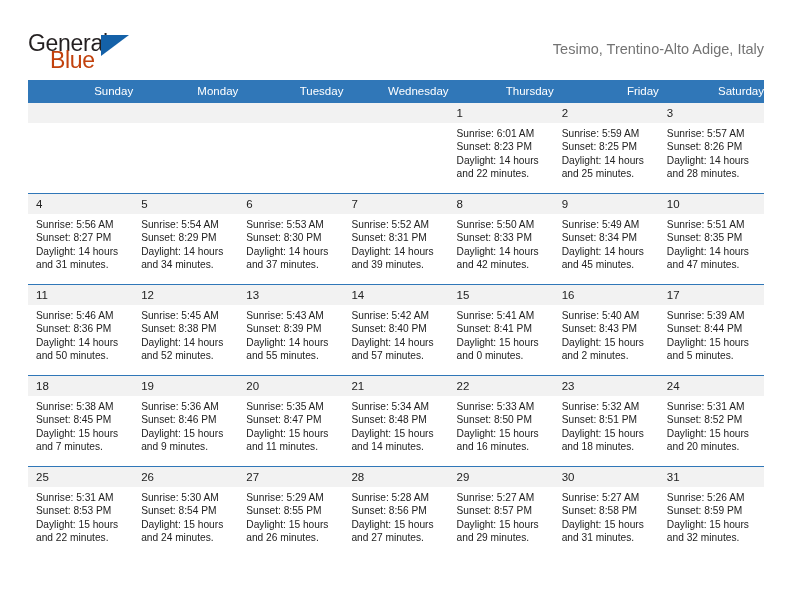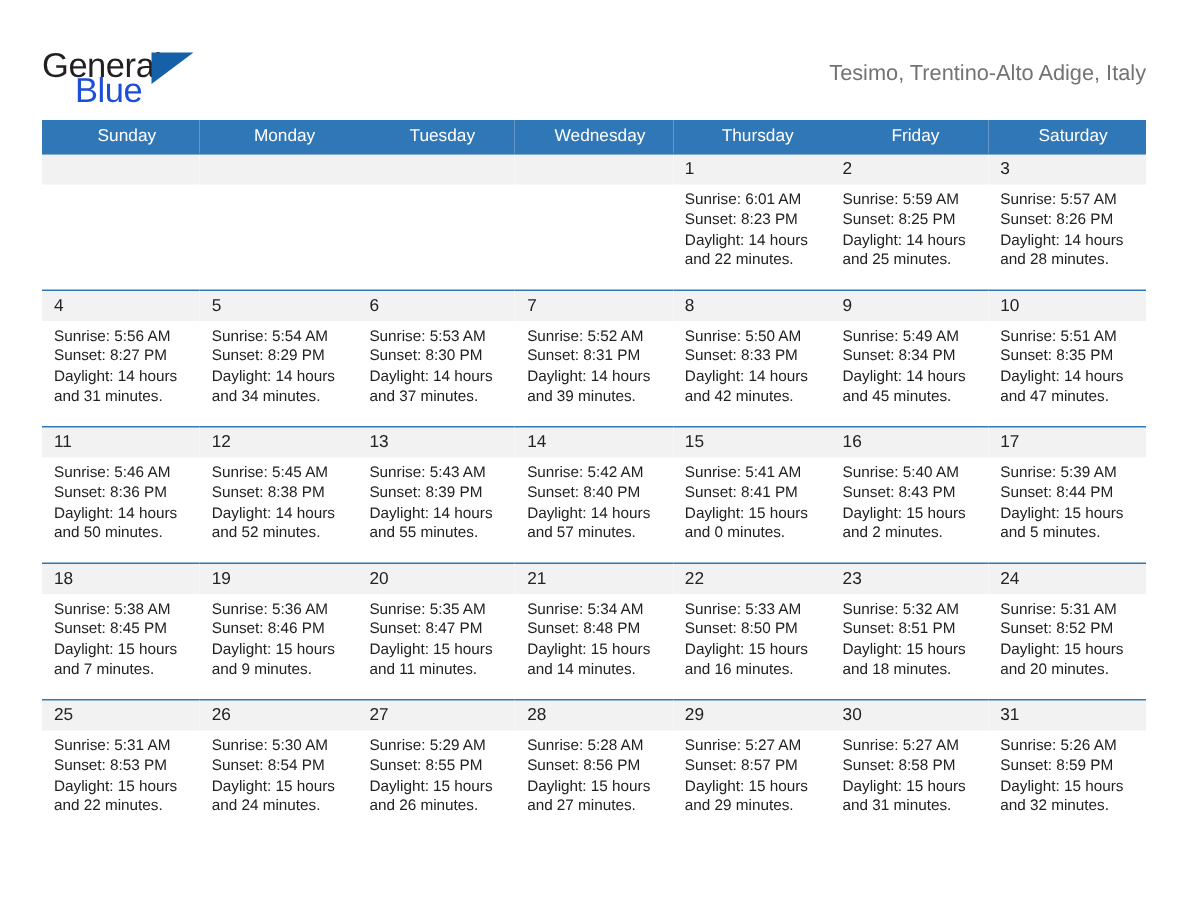--- a/index.html
+++ b/index.html
@@ -47,21 +47,21 @@
     letter-spacing: -0.3px;
     color: #231f20;
     font-family: "Liberation Sans", sans-serif;
   }
   .logo-blue {
     position: absolute;
     left: 22px;
     top: 17px;
     font-size: 23px;
     letter-spacing: -0.3px;
-    color: #1d4ed8;
+    color: #c2410c;
     font-family: "Liberation Sans", sans-serif;
   }
   .logo-triangle {
     position: absolute;
     left: 73px;
     top: 3px;
     width: 0;
     height: 0;
     border-left: 28px solid #1461a8;
     border-bottom: 21px solid transparent;
@@ -89,21 +89,21 @@
     width: 736px;
     border-collapse: collapse;
     table-layout: fixed;
     margin-top: 8px;
   }
   .calendar th {
     background: #3077b8;
     color: #ffffff;
     font-size: 11.5px;
     font-weight: normal;
-    text-align: center;
+    text-align: right;
     padding: 5px 0 5px 8px;
     height: 20px;
     box-sizing: border-box;
     border: none;
   }
   .calendar td {
     vertical-align: top;
     padding: 0;
     width: 105.14px;
     height: 90px;

